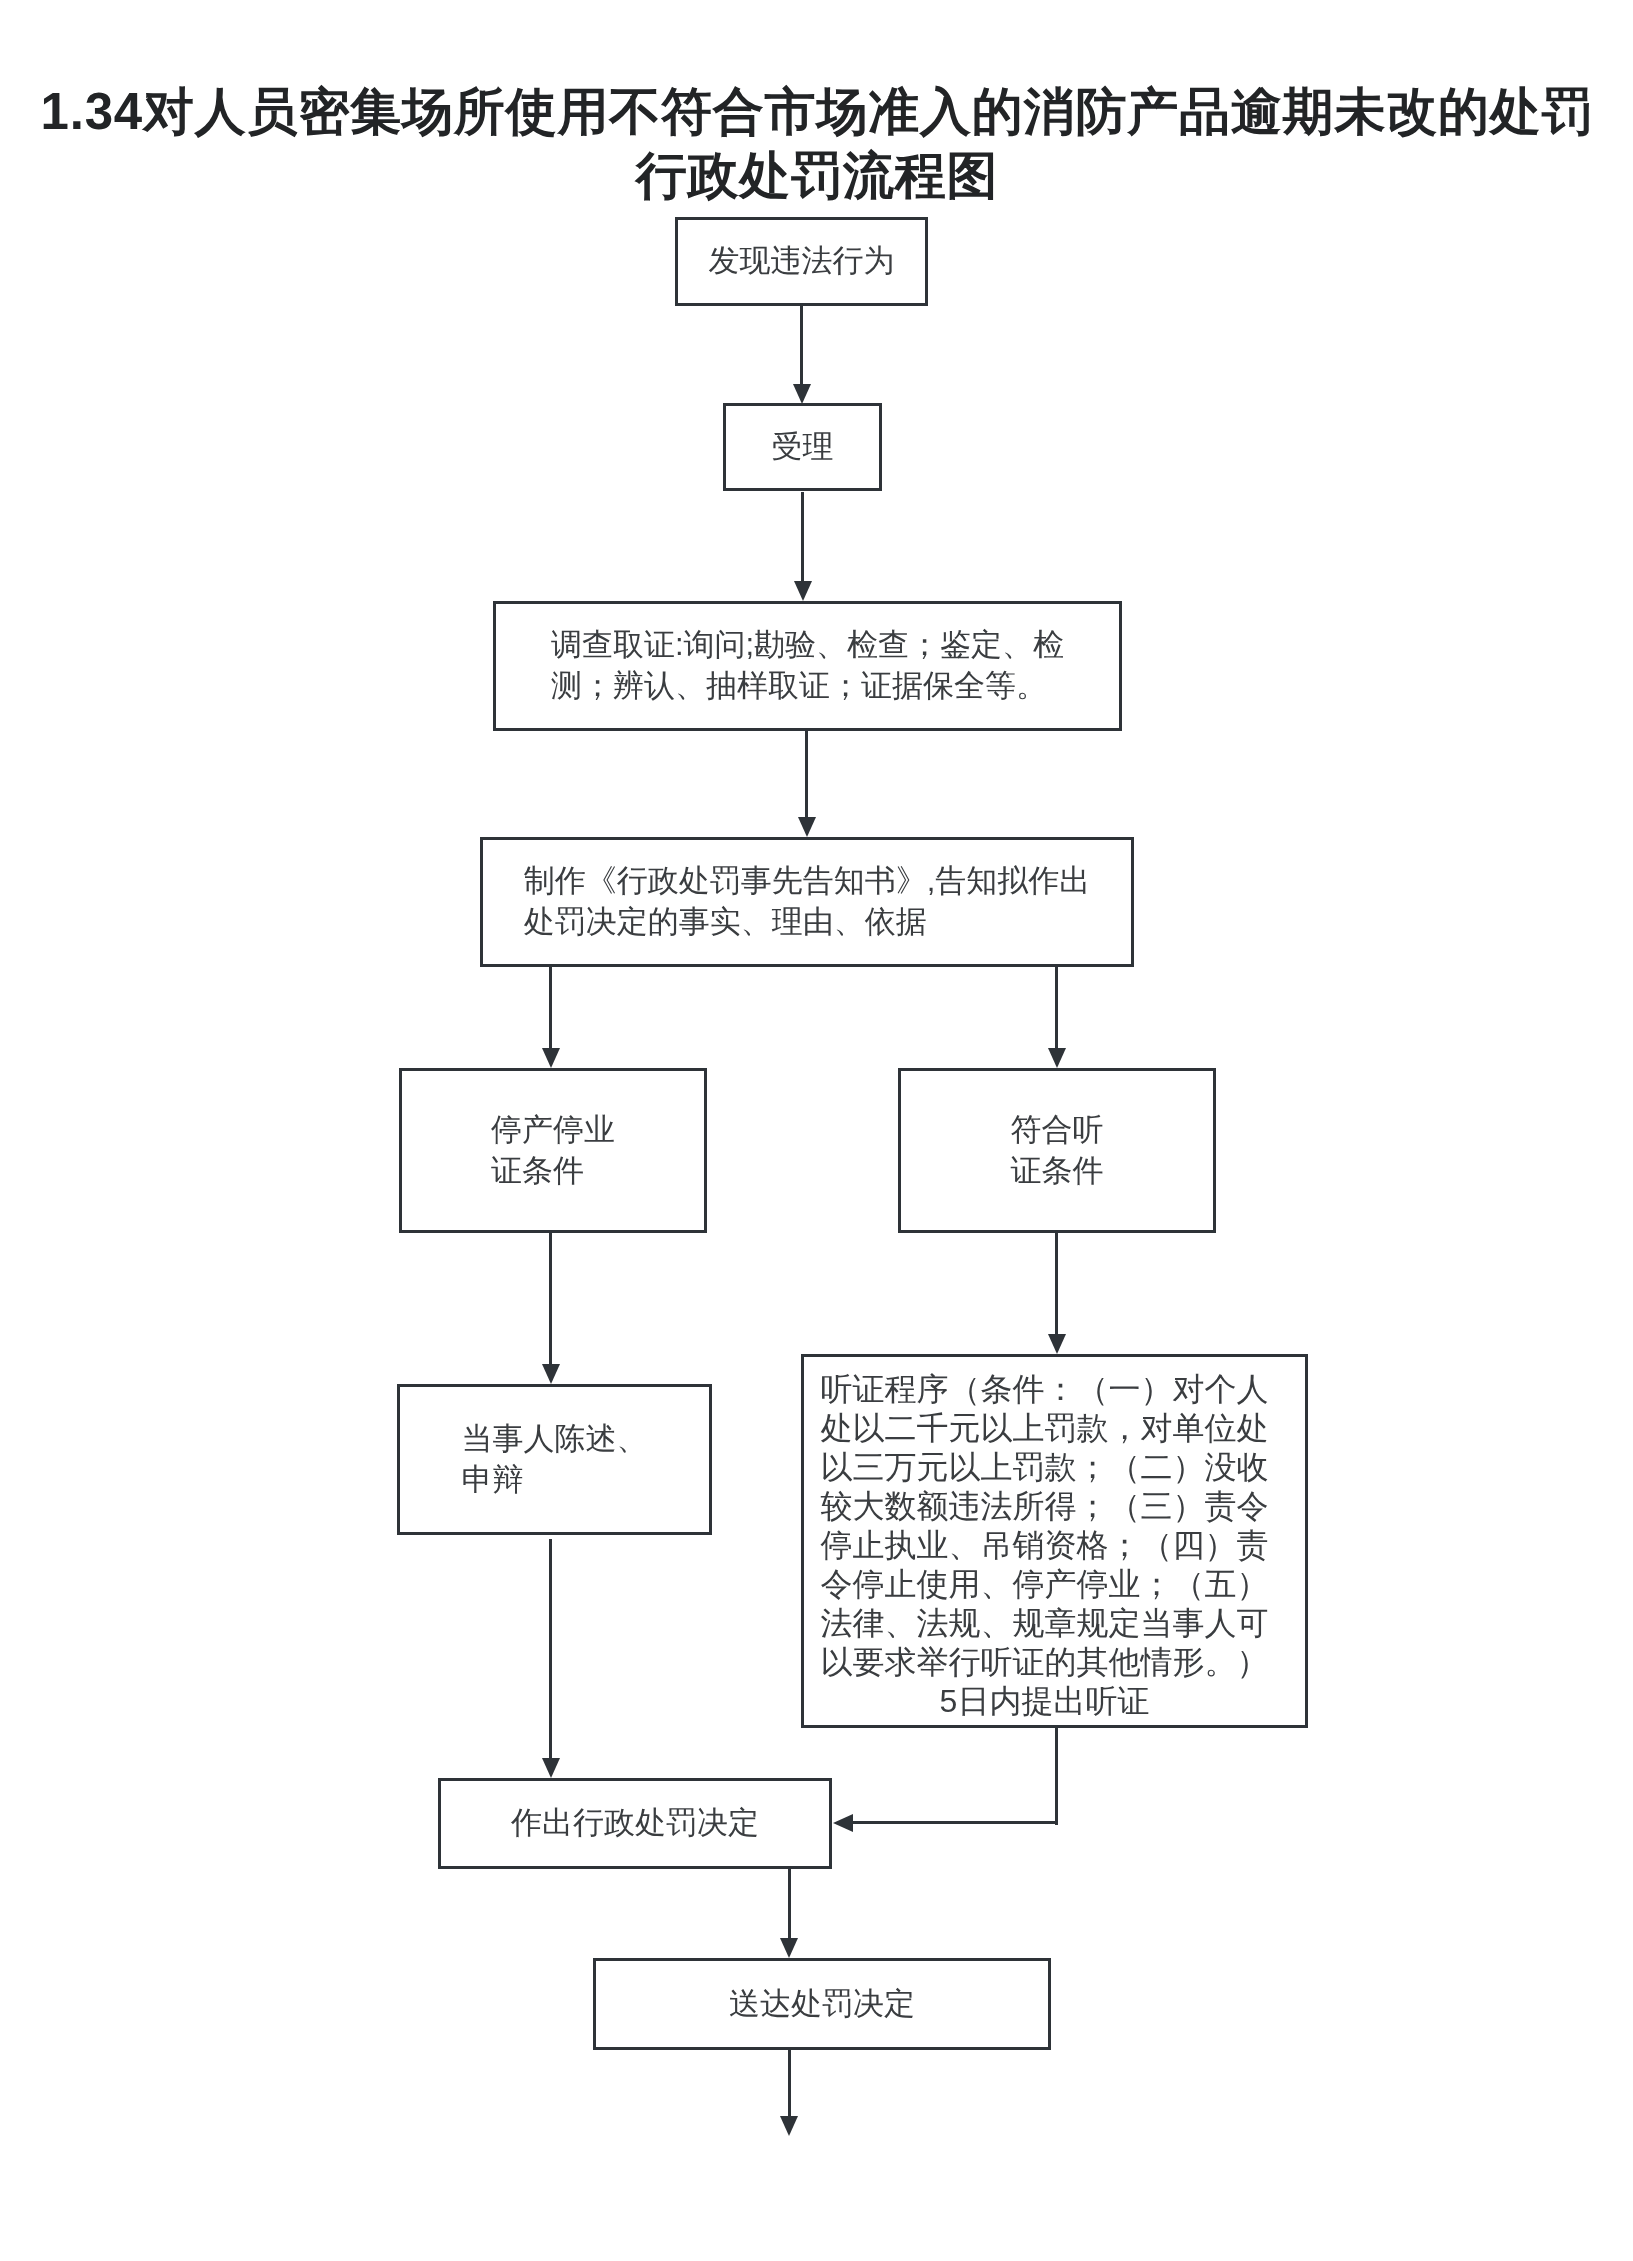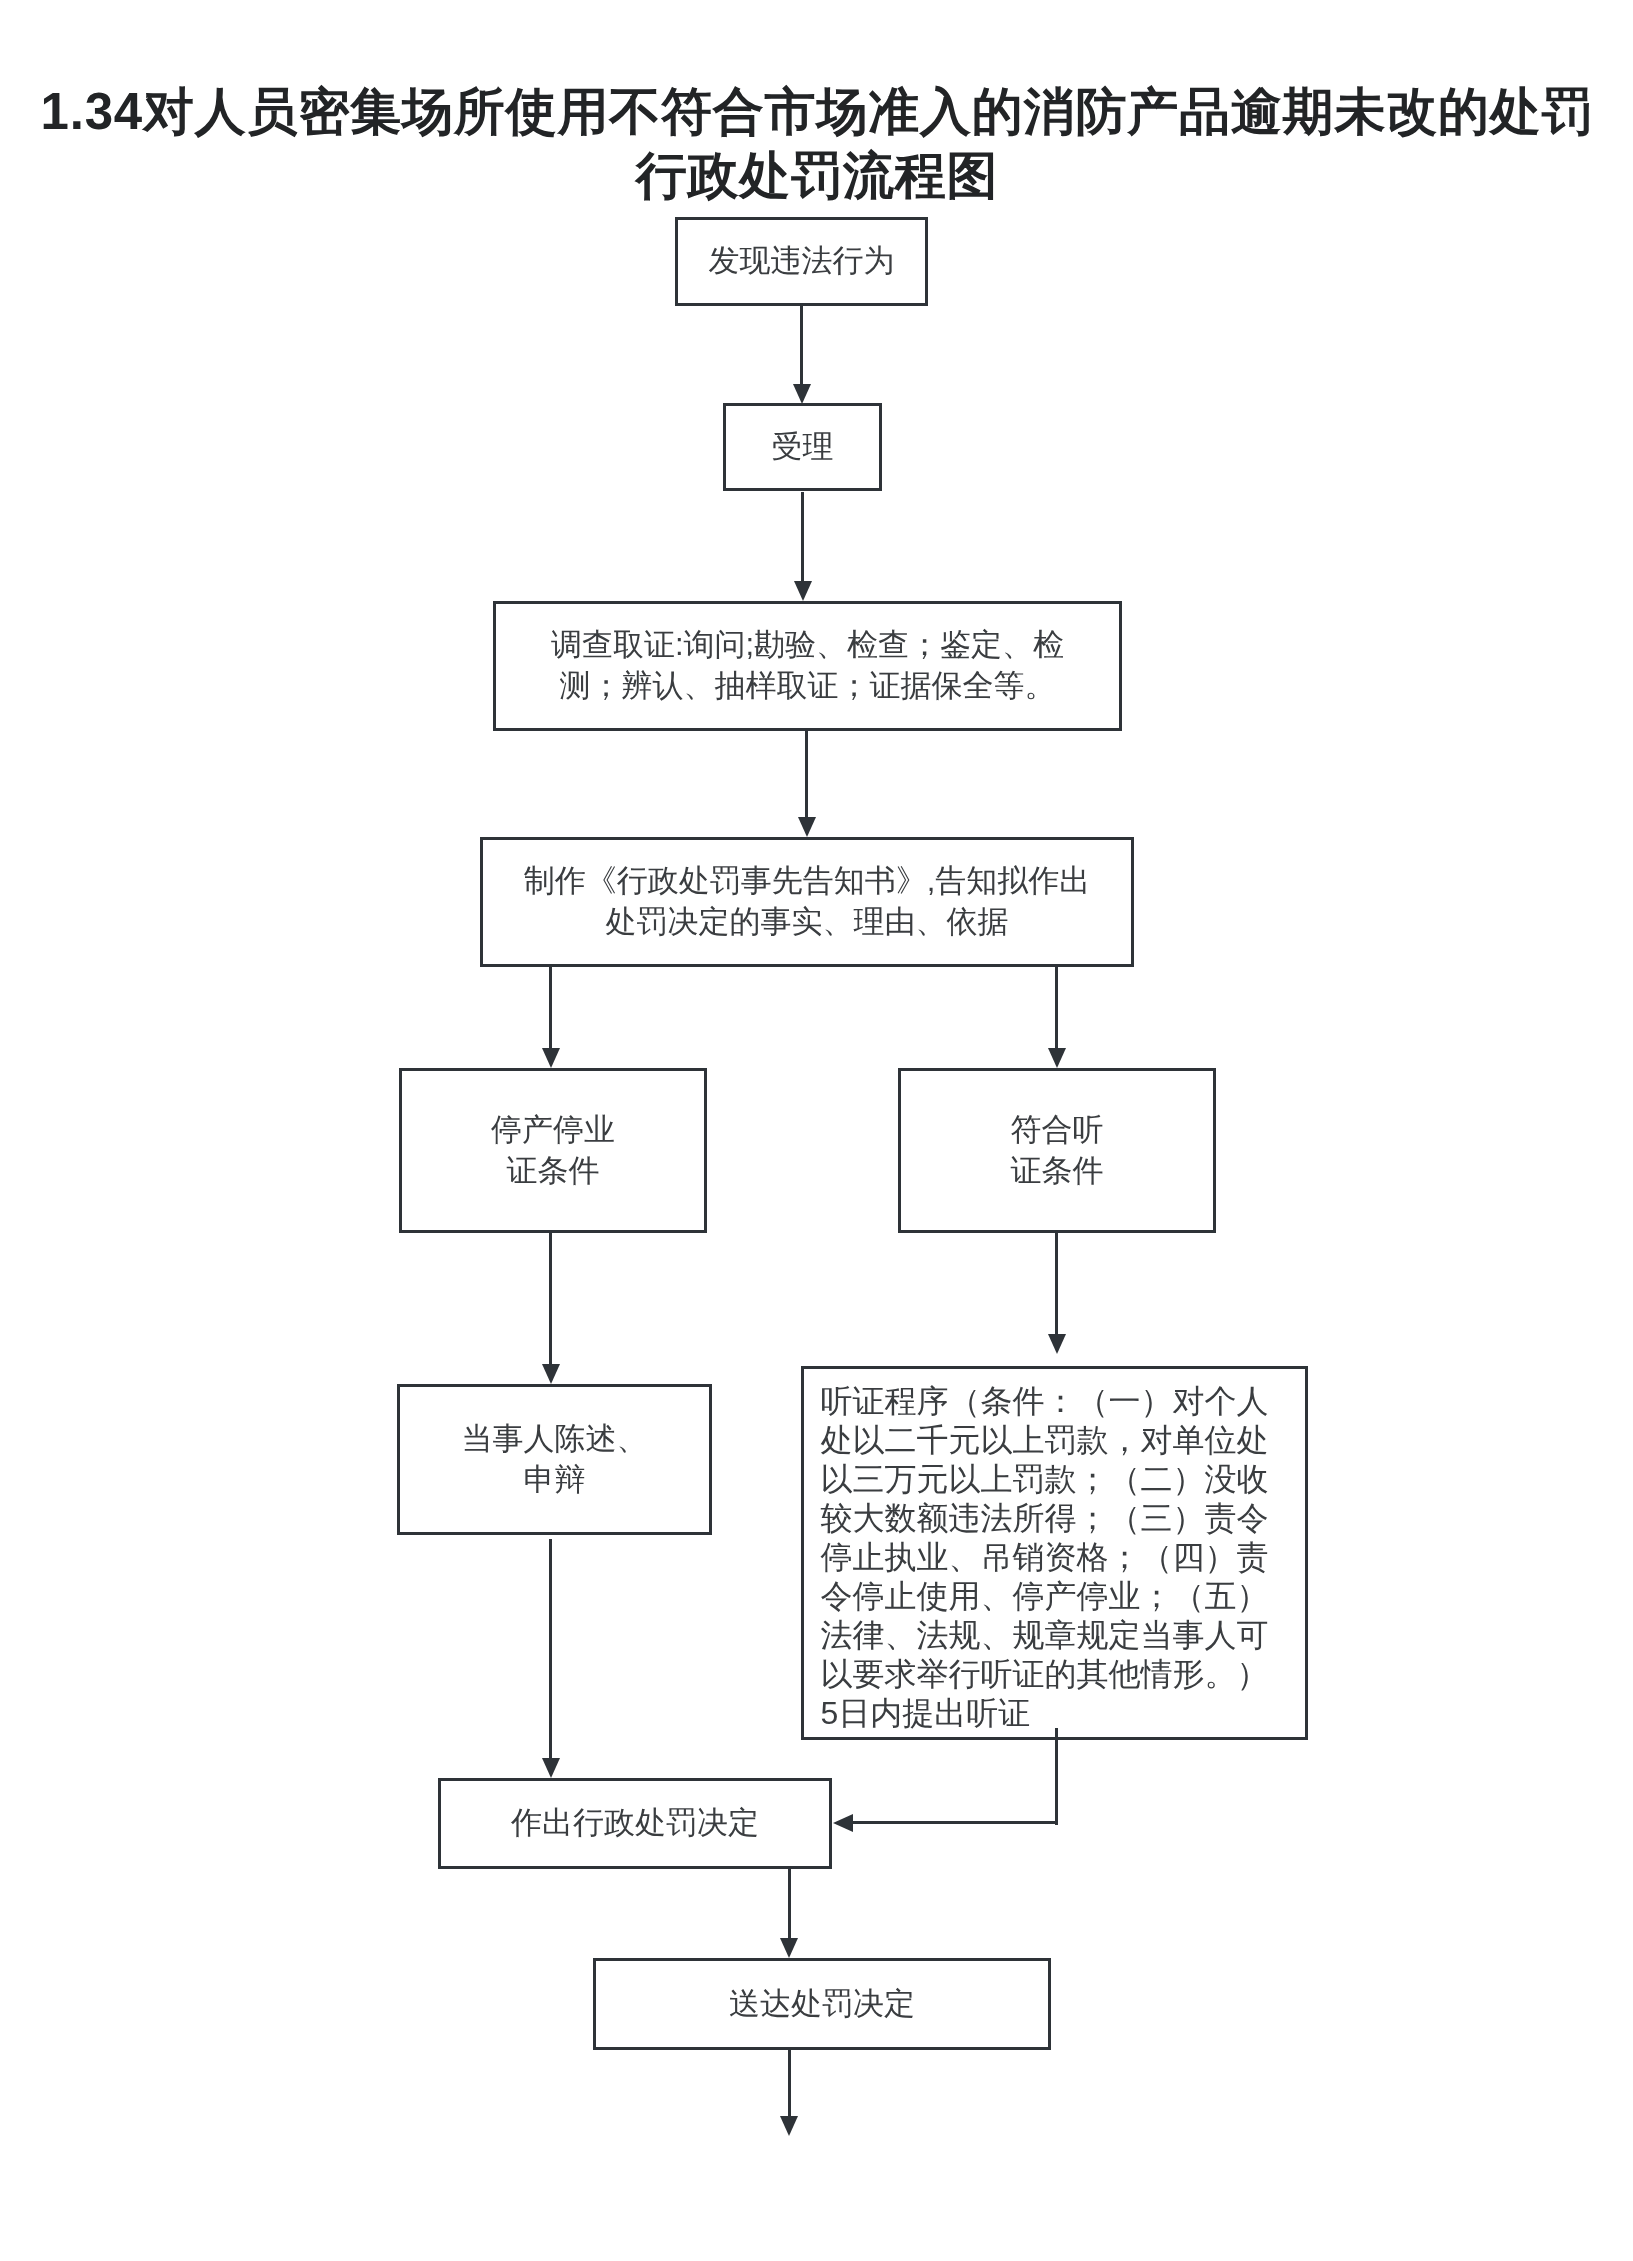--- a/index.html
+++ b/index.html
@@ -30,34 +30,33 @@
     margin-top:44px;
   }
   .node{
     position:absolute;
     box-sizing:border-box;
     border:3.3px solid var(--line);
     background:var(--bg);
     display:flex;
     align-items:center;
     justify-content:center;
-    text-align:center;
+    text-align:left;
     color:var(--text);
     font-size:31px;
     line-height:1.32;
     white-space:pre-line;
   }
   .node--para{
     align-items:flex-start;
     justify-content:flex-start;
-    text-align:left;
+    text-align:center;
     padding:13.2px 16.5px;
     line-height:39px;
     font-size:32px;
-    margin-top:12px;
   }
   .vline{position:absolute;width:3.3px;background:var(--line);}
   .hline{position:absolute;height:3.3px;background:var(--line);}
   .ah-down{
     position:absolute;width:0;height:0;
     border-left:9px solid transparent;
     border-right:9px solid transparent;
     border-top:20px solid var(--line);
   }
   .ah-left{

